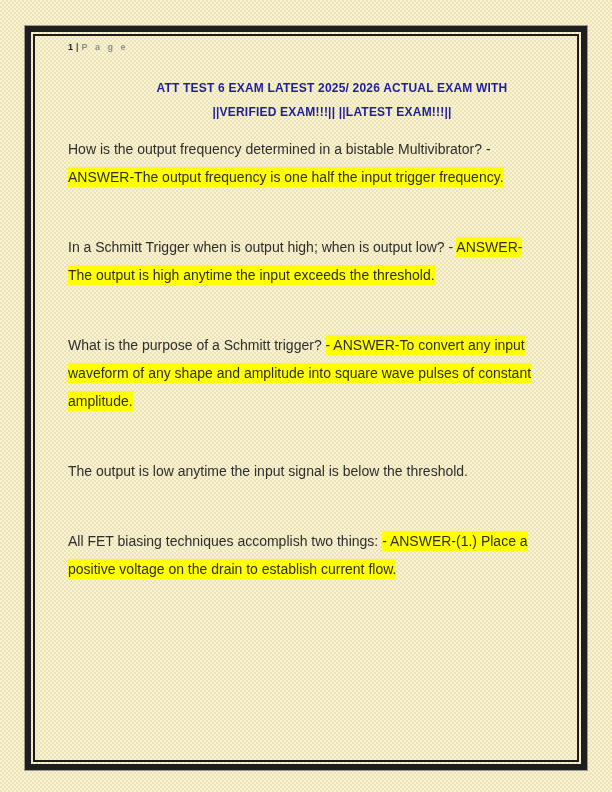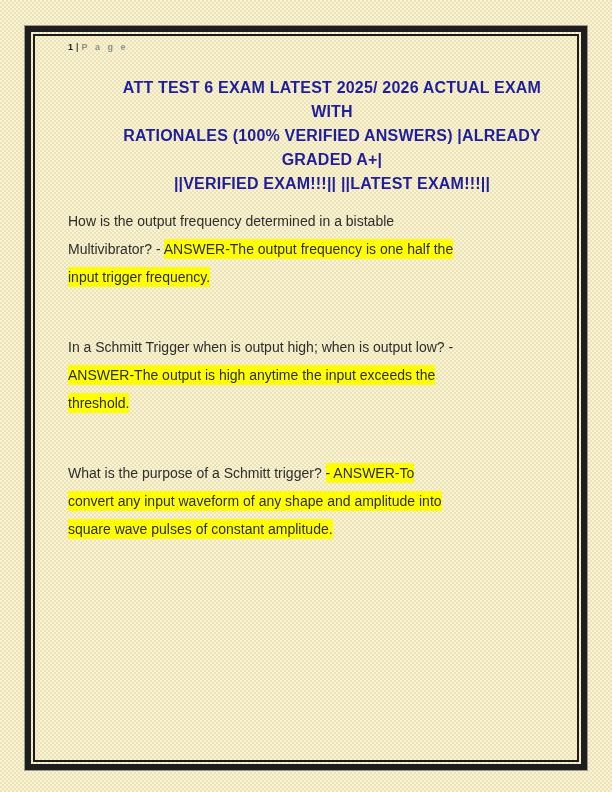--- a/index.html
+++ b/index.html
@@ -43,30 +43,30 @@
     color: #8e8e85;
     font-weight: bold;
     letter-spacing: 2.5px;
   }
 
   .title {
     margin-top: 24px;
     text-align: center;
     color: #1e1e9c;
     font-weight: bold;
-    font-size: 16px;
+    font-size: 12px;
     line-height: 24px;
     letter-spacing: 0.2px;
     margin-left: 43px;
   }
 
   .body-text { margin-top: 11px; }
 
   .qa {
-    width: 390px;
+    width: 470px;
     font-size: 14px;
     line-height: 28px;
     color: #2d2d2d;
     margin-bottom: 42px;
   }
   .qa:last-child { margin-bottom: 0; }
 
   .hl {
     background: #ffff00;
     padding: 2px 0;
@@ -79,29 +79,30 @@
 <div class="sheet">
   <div class="frame">
     <div class="frame-inner">
 
       <div class="page-meta">
         <span class="pn">1</span><span class="sep">|</span><span class="plabel">P a g e</span>
       </div>
 
       <div class="title">
         <div>ATT TEST 6 EXAM LATEST 2025/ 2026 ACTUAL EXAM WITH</div>
-        <div>RATIONALES (100% VERIFIED ANSWERS) |ALREADY GRADED A+|</div>
         <div>||VERIFIED EXAM!!!|| ||LATEST EXAM!!!||</div>
       </div>
 
       <div class="body-text">
         <p class="qa"><span class="q">How is the output frequency determined in a bistable Multivibrator? - </span><span class="hl">ANSWER-The output frequency is one half the input trigger frequency.</span></p>
 
         <p class="qa"><span class="q">In a Schmitt Trigger when is output high; when is output low? - </span><span class="hl">ANSWER-The output is high anytime the input exceeds the threshold.</span></p>
 
         <p class="qa"><span class="q">What is the purpose of a Schmitt trigger? </span><span class="hl">- ANSWER-To convert any input waveform of any shape and amplitude into square wave pulses of constant amplitude.</span></p>
 
+        <p class="qa"><span class="q">The output is low anytime the input signal is below the threshold.</span></p>
 
+        <p class="qa"><span class="q">All FET biasing techniques accomplish two things: </span><span class="hl">- ANSWER-(1.) Place a positive voltage on the drain to establish current flow.</span></p>
       </div>
 
     </div>
   </div>
 </div>
 
 </body></html>

